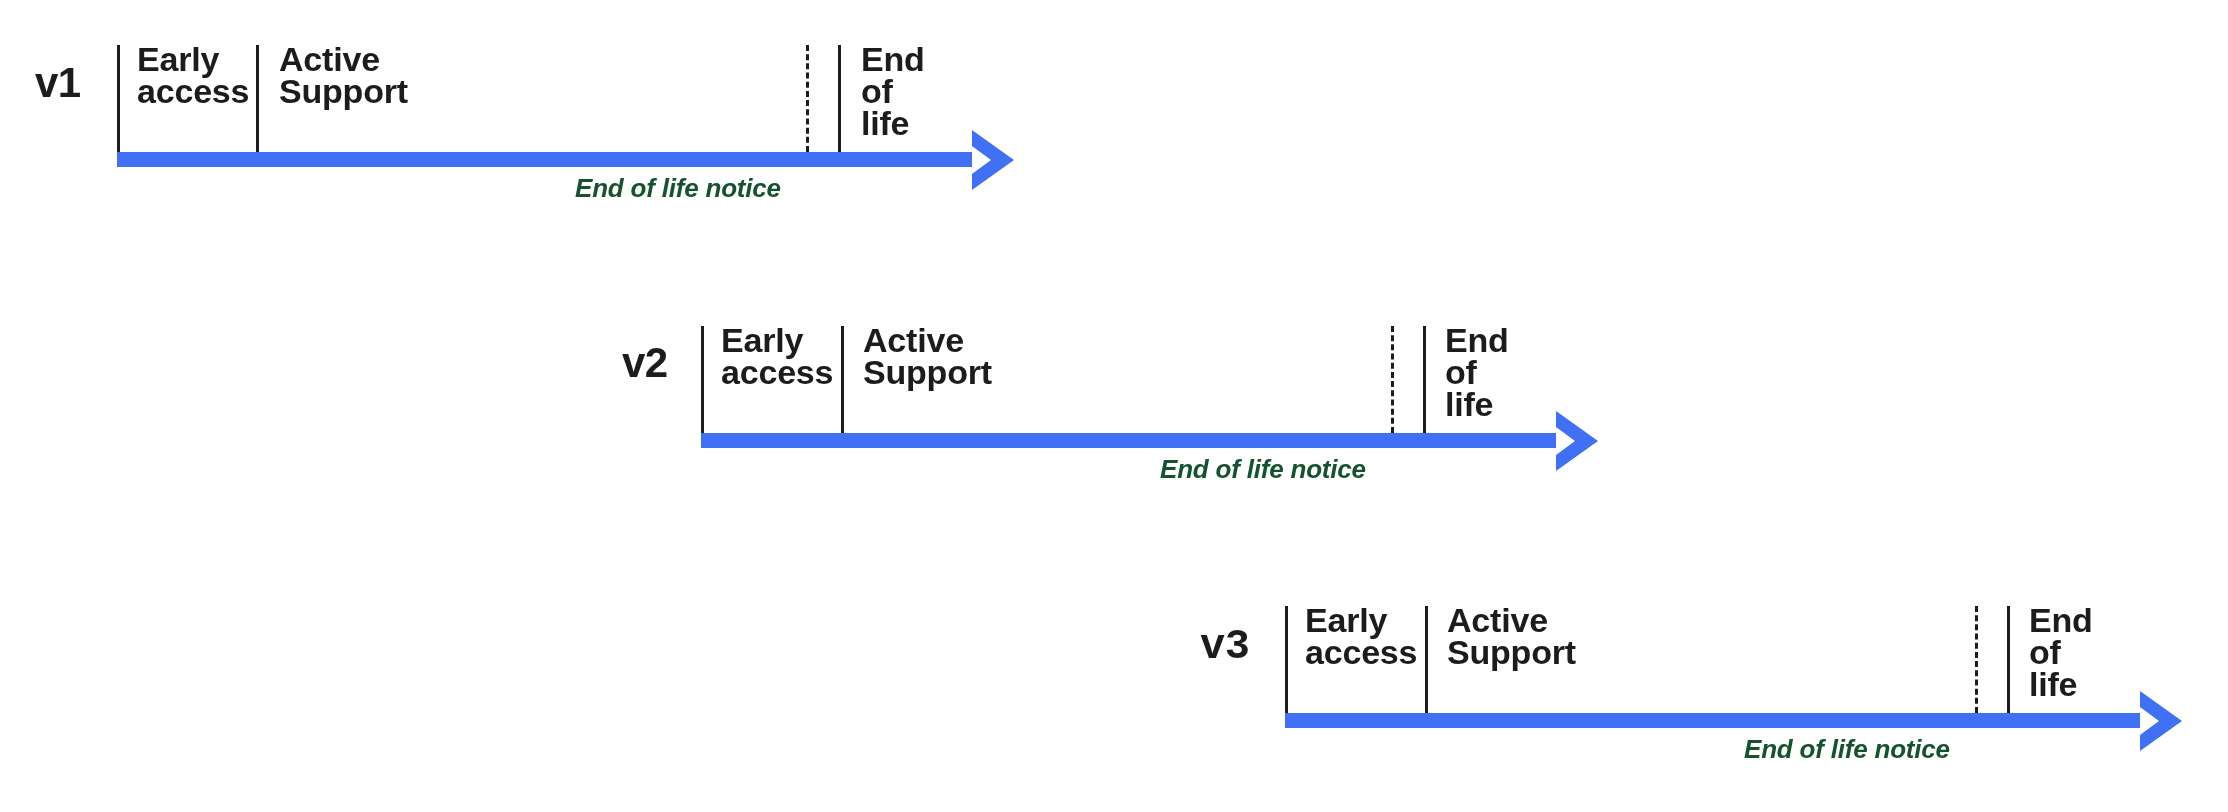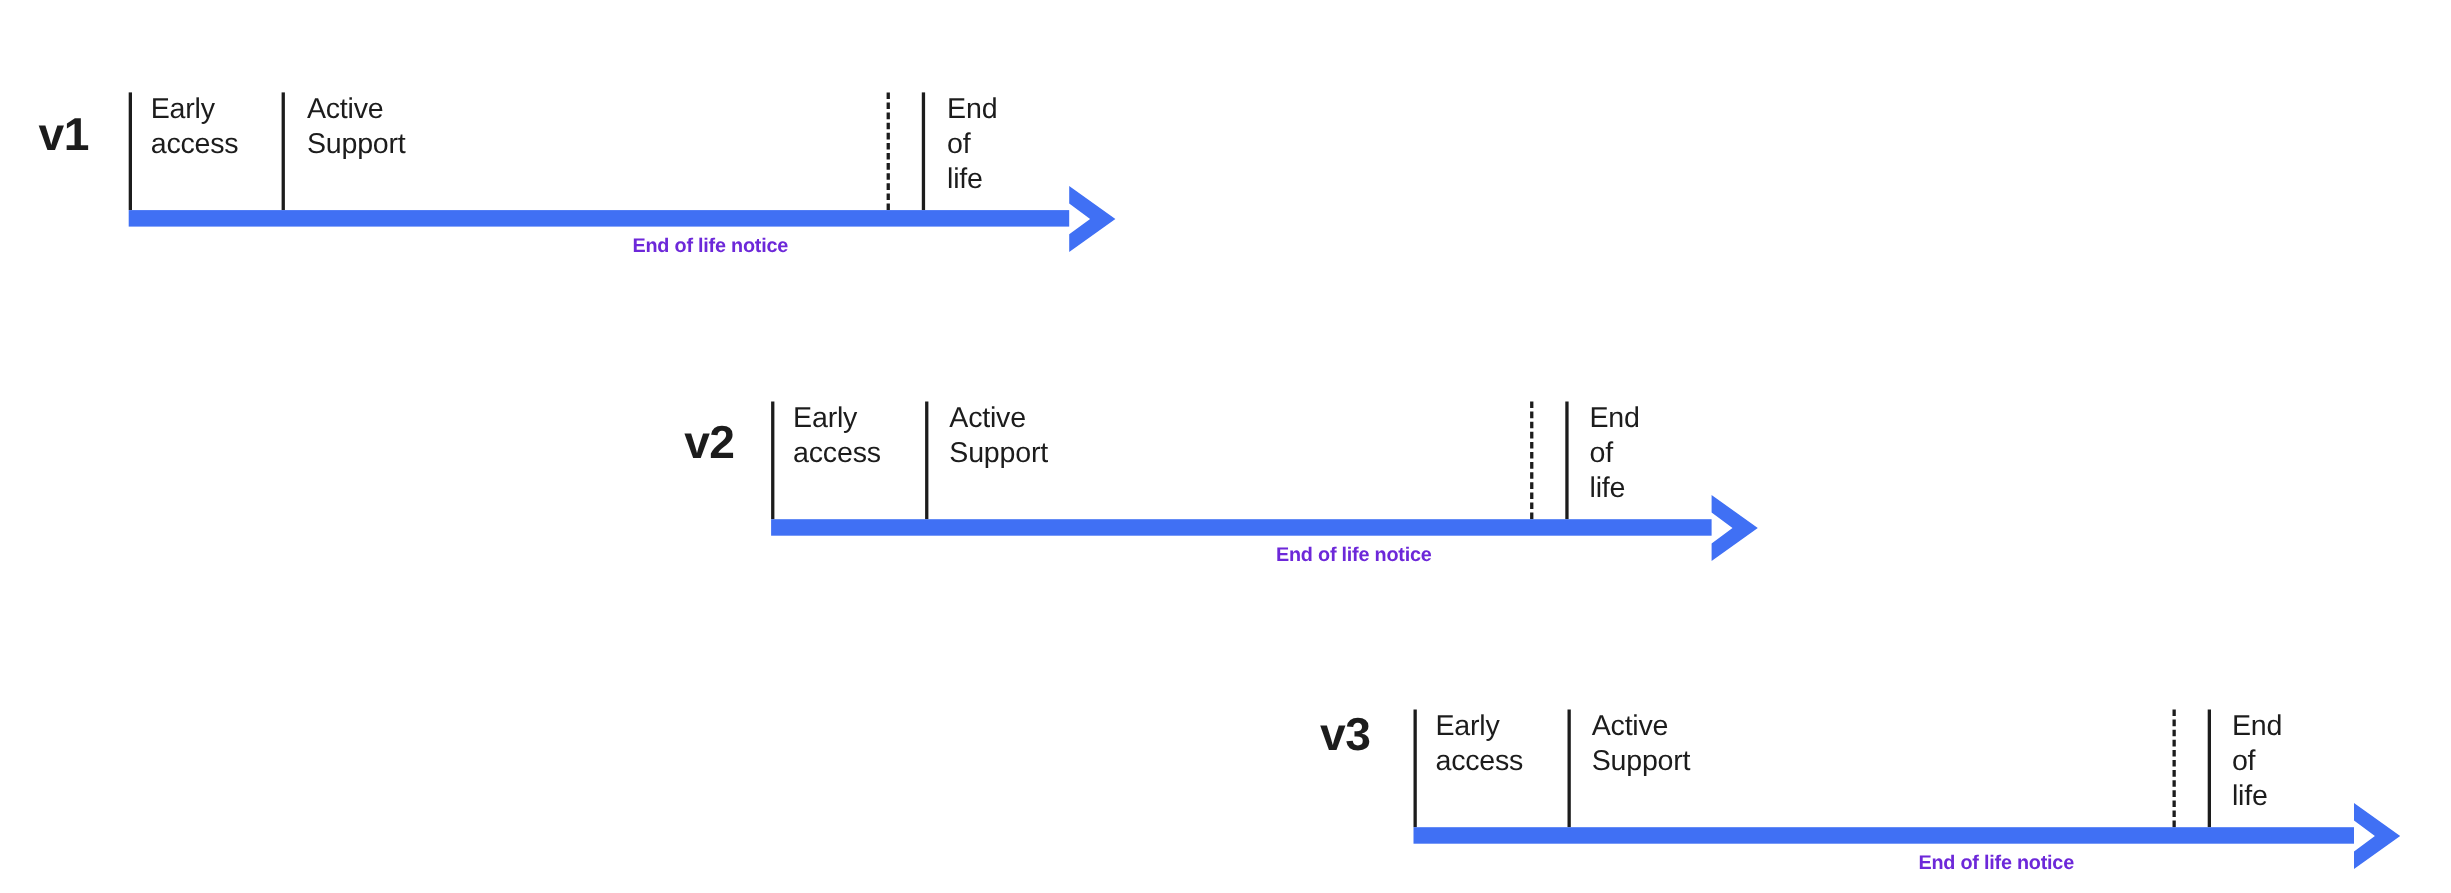--- a/index.html
+++ b/index.html
@@ -12,21 +12,20 @@
     height: 812px;
     font-family: "Liberation Sans", sans-serif;
     -webkit-font-smoothing: antialiased;
     overflow: hidden;
   }
   #canvas {
     position: relative;
     width: 2228px;
     height: 678px;
     background: #ffffff;
-    margin-top: 39px;
   }
   .lifecycle-row {
     position: absolute;
     left: 0;
     top: 0;
   }
   .version-label {
     position: absolute;
     font-size: 42px;
     font-weight: 700;
@@ -40,42 +39,43 @@
     width: 3px;
     background: #1c1c1c;
   }
   .phase-tick.dashed {
     width: 0;
     background: none;
     border-left: 3px dashed #1c1c1c;
   }
   .phase-label {
     position: absolute;
-    font-size: 26px;
-    font-weight: 400;
+    font-size: 34px;
+    font-weight: 700;
     color: #1c1c1c;
     line-height: 32px;
     white-space: pre-line;
     letter-spacing: -0.2px;
   }
   .timeline-bar {
     position: absolute;
     height: 15px;
   }
   .timeline-arrowhead {
     position: absolute;
   }
   .notice-label {
     position: absolute;
-    font-size: 18px;
+    font-size: 26px;
     font-weight: 700;
-    color: #6d28d9;
+    color: #14532d;
     line-height: 1;
     white-space: nowrap;
     letter-spacing: -0.2px;
+    font-style: italic;
   }
 </style>
 </head>
 <body>
 
 <div id="canvas">
     <div class="lifecycle-row">
       <div class="version-label" style="left: 35px; top: 62px;">v1</div>
       <div class="phase-tick" style="left: 117px; top: 45px; height: 107px;"></div>
       <div class="phase-tick" style="left: 256px; top: 45px; height: 107px;"></div>
@@ -101,21 +101,21 @@
 access</div>
       <div class="phase-label" style="left: 863px; top: 324px;">Active Support</div>
       <div class="phase-label" style="left: 1445px; top: 324px;">End of life</div>
       <div class="timeline-bar" style="left: 701px; top: 433px; width: 855px; background: rgb(64, 112, 244);"></div>
       <div class="timeline-arrowhead" style="left: 1552px; top: 409px;"><svg width="52" height="64" viewBox="0 0 52 64" xmlns="http://www.w3.org/2000/svg">
           <path d="M4 2 L46 32 L4 62 L4 46 L23 32 L4 18 Z" fill="#4070f4"></path>
         </svg></div>
       <div class="notice-label" style="left: 1160px; top: 456px;">End of life notice</div>
     </div>
     <div class="lifecycle-row">
-      <div class="version-label" style="left: 1200px; top: 608px;">v3</div>
+      <div class="version-label" style="left: 1200px; top: 626px; font-family: Liberation Mono, monospace;">v3</div>
       <div class="phase-tick" style="left: 1285px; top: 606px; height: 107px;"></div>
       <div class="phase-tick" style="left: 1425px; top: 606px; height: 107px;"></div>
       <div class="phase-tick dashed" style="left: 1975px; top: 606px; height: 107px;"></div>
       <div class="phase-tick" style="left: 2007px; top: 606px; height: 107px;"></div>
       <div class="phase-label" style="left: 1305px; top: 604px;">Early
 access</div>
       <div class="phase-label" style="left: 1447px; top: 604px;">Active Support</div>
       <div class="phase-label" style="left: 2029px; top: 604px;">End of life</div>
       <div class="timeline-bar" style="left: 1285px; top: 713px; width: 855px; background: rgb(64, 112, 244);"></div>
       <div class="timeline-arrowhead" style="left: 2136px; top: 689px;"><svg width="52" height="64" viewBox="0 0 52 64" xmlns="http://www.w3.org/2000/svg">

